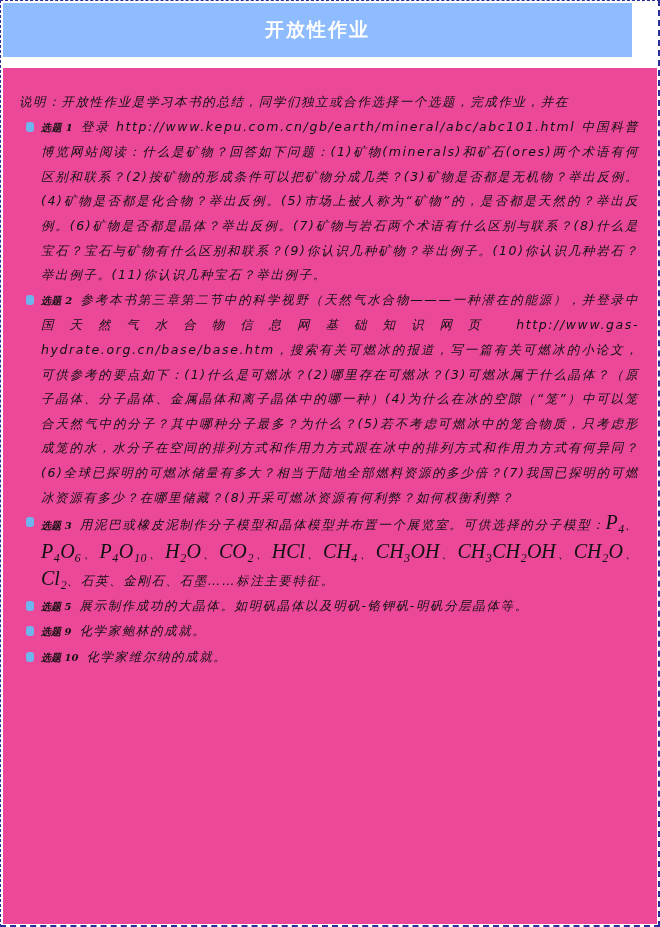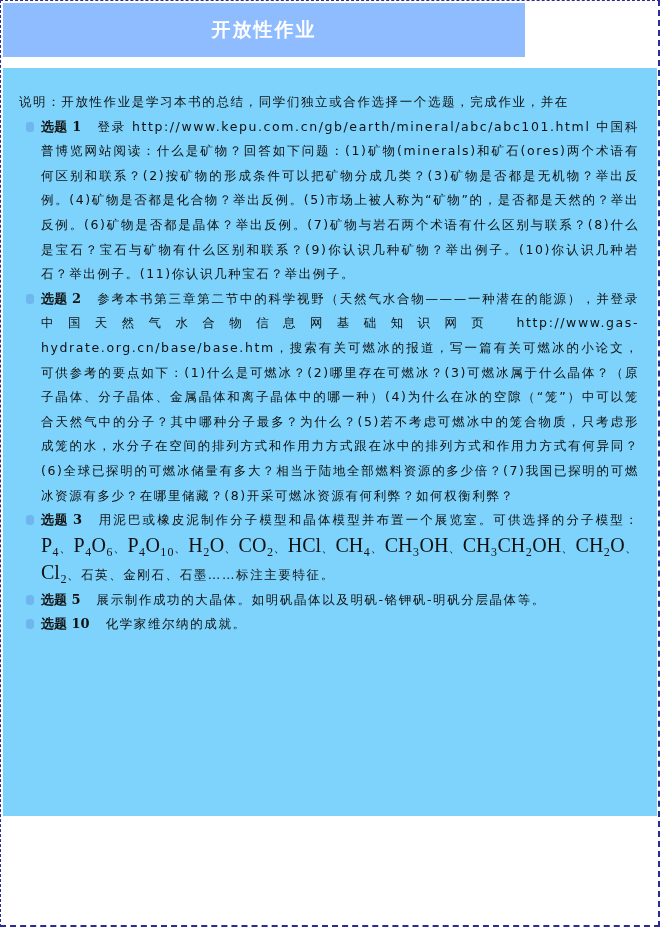--- a/index.html
+++ b/index.html
@@ -11,30 +11,31 @@
     .frame {
       position: absolute; left: 0; top: 0;
       width: 656px; height: 923px;
       border: 2px dashed #2a2a9a;
       border-width: 1px 2px 2px 1px;
       box-sizing: border-box;
       width: 660px; height: 927px;
       background: #ffffff;
     }
     .header {
-      position: absolute; left: 2px; top: 2px; width: 522px; height: 54px;
+      position: absolute; left: 2px; top: 2px; width: 629px; height: 54px;
       background: #8ebcff;
       display: flex; align-items: center; justify-content: center; text-align: center;
     }
     .header-title {
       color: #ffffff; font-size: 19px; font-weight: bold; letter-spacing: 2px;
     }
     .body {
-      position: absolute; left: 2px; top: 67px; width: 654px; height: 748px;
-      background: #7dd3fc;
+      position: absolute; left: 2px; top: 67px; width: 654px; height: 856px;
+      background: #ec4899;
+      font-style: italic;
     }
     .content {
       position: absolute; left: 0; top: 0; right: 0;
       font-size: 12.5px; line-height: 24.6px;
     }
     .intro {
       margin: 22px 14px 0 16px;
       text-indent: 0;
       letter-spacing: 1.6px;
     }
@@ -44,21 +45,21 @@
       padding-left: 38px; padding-right: 18px;
       letter-spacing: 1.6px;
     }
     .bullet {
       position: absolute; left: 23px; top: 7px;
       width: 8px; height: 10px; border-radius: 3px;
       background: #6fb6ee;
     }
     .topic-label {
       font-family: "DejaVu Serif", "Liberation Serif", serif;
-      font-weight: bold; font-size: 13px; margin-right: 16px; letter-spacing: 0;
+      font-weight: bold; font-size: 10px; margin-right: 8px; letter-spacing: 0;
     }
     .topic-text { text-align: justify; }
     .formula {
       font-family: "Liberation Serif", "DejaVu Serif", serif;
       font-size: 20px; letter-spacing: 0;
     }
   </style>
 </head>
 <body>
 
@@ -91,20 +92,24 @@
 
       <div class="topic">
         <span class="bullet"></span>
         <div class="topic-text"><span class="topic-label">选题 5</span><span>展示制作成功的大晶体。如明矾晶体以及明矾-铬钾矾-明矾分层晶体等。</span></div>
       </div>
 
 
 
 
 
+      <div class="topic">
+        <span class="bullet"></span>
+        <div class="topic-text"><span class="topic-label">选题 9</span><span>化学家鲍林的成就。</span></div>
+      </div>
 
       <div class="topic">
         <span class="bullet"></span>
         <div class="topic-text"><span class="topic-label">选题 10</span><span>化学家维尔纳的成就。</span></div>
       </div>
 
     </div>
   </div>
 </div>
 

